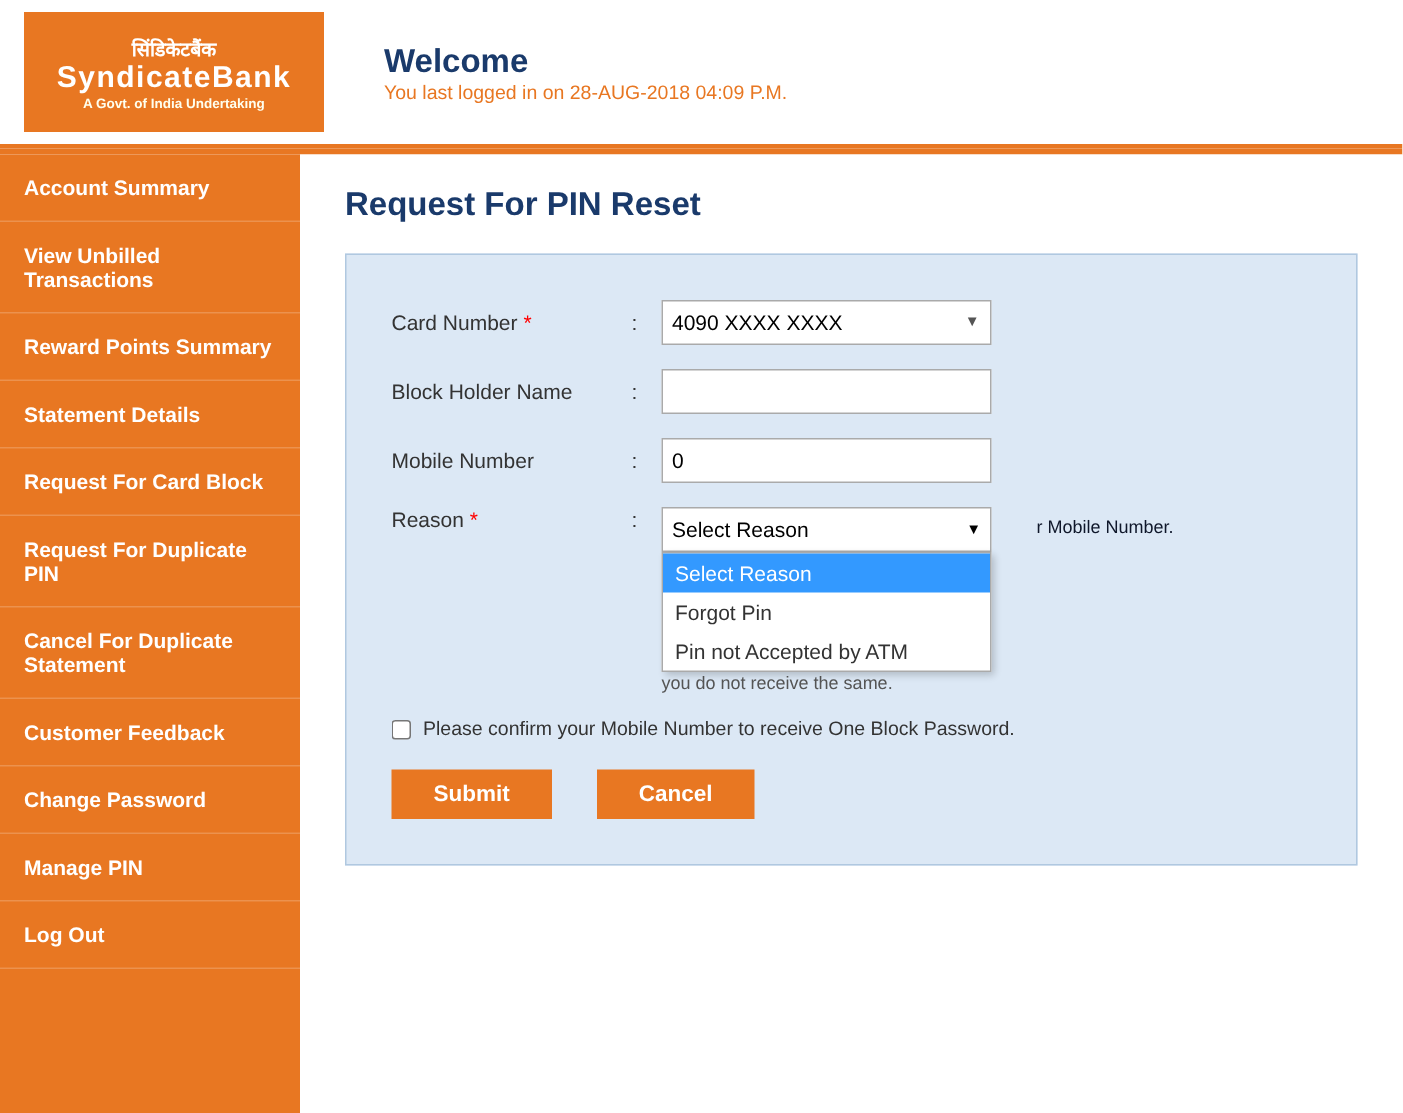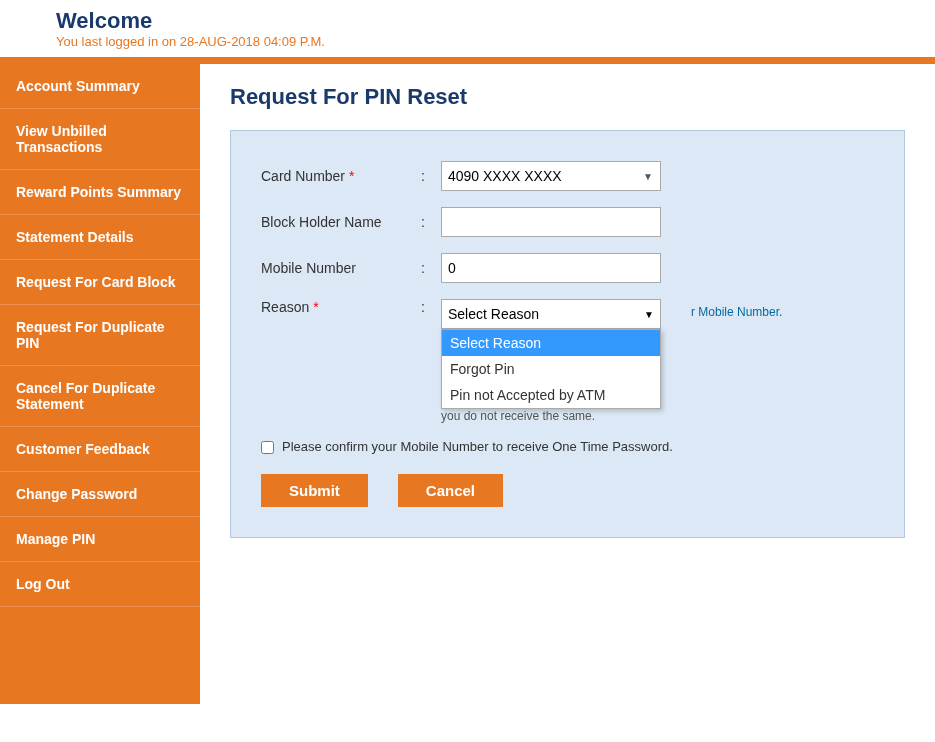--- a/index.html
+++ b/index.html
@@ -228,28 +228,35 @@
       font-weight: bold;
       cursor: pointer;
     }
 
     .required {
       color: red;
     }
 
     .mobile-note {
       font-size: 12px;
-      color: #0369a1;
+      color: #0f172a;
       margin-left: 10px;
     }
   </style>
 </head>
 <body>
 
 <div class="header">
+  <div class="logo-box">
+    <div class="logo-inner">
+      <div class="logo-hindi">सिंडिकेटबैंक</div>
+      <div class="logo-english">SyndicateBank</div>
+      <div class="logo-tagline">A Govt. of India Undertaking</div>
+    </div>
+  </div>
   <div class="header-welcome">
     <div class="welcome-title">Welcome</div>
     <div class="last-login">You last logged in on 28-AUG-2018 04:09 P.M.</div>
   </div>
 </div>
 
 <div class="orange-bar"></div>
 
 <div class="layout">
 
@@ -345,21 +352,21 @@
             </div>
           </div>
           
           <span class="mobile-note" style="position:absolute;left:240px;top:6px;">r Mobile Number.</span>
           <div style="margin-top:80px;font-size:12px;color:#555;">you do not receive the same.</div>
         </div>
       </div>
 
       <div class="confirm-row">
         <input type="checkbox" style="">
-        <span class="confirm-text">Please confirm your Mobile Number to receive One Time Password.</span>
+        <span class="confirm-text">Please confirm your Mobile Number to receive One Block Password.</span>
       </div>
 
       <div class="btn-row">
         <button class="btn-submit">Submit</button>
         <button class="btn-cancel">Cancel</button>
       </div>
 
     </div>
   </div>
 </div>

